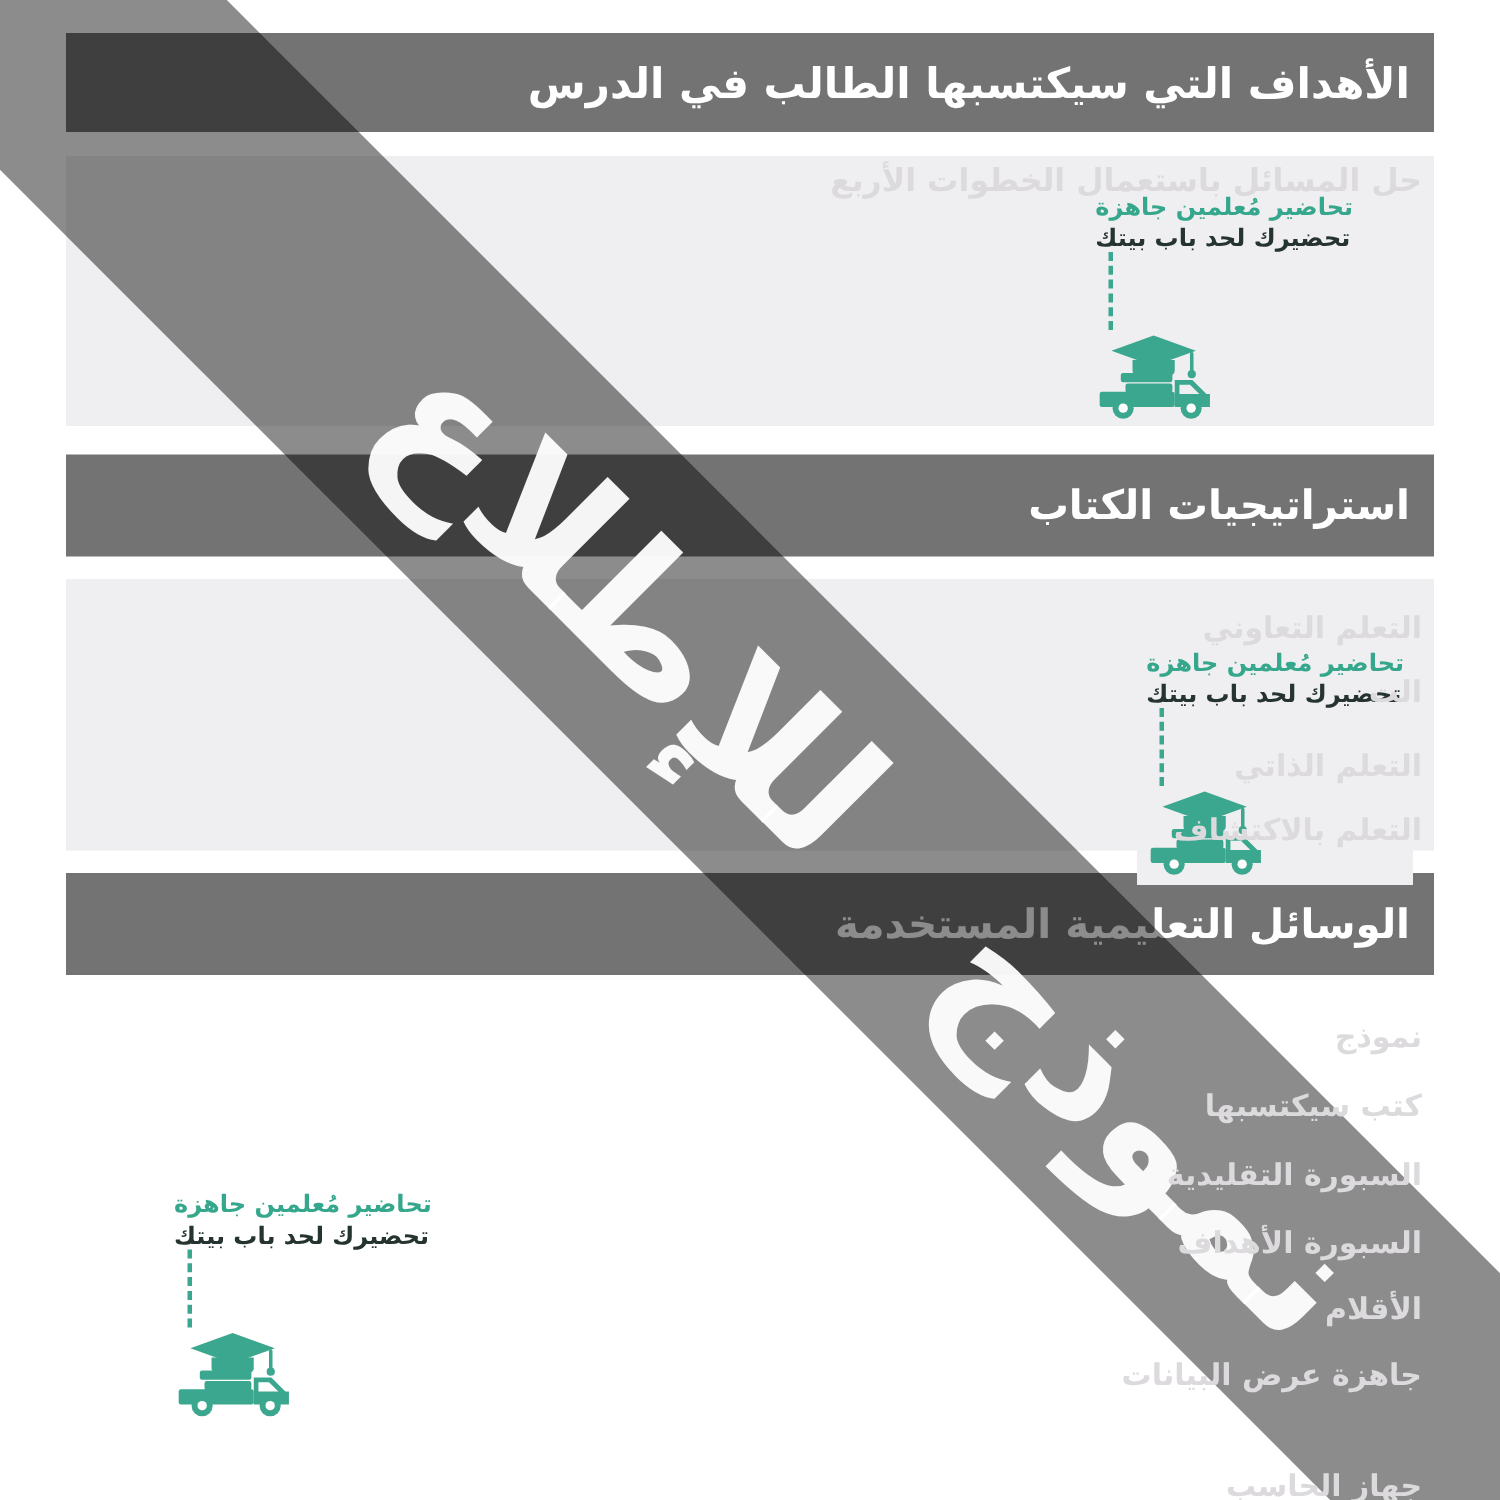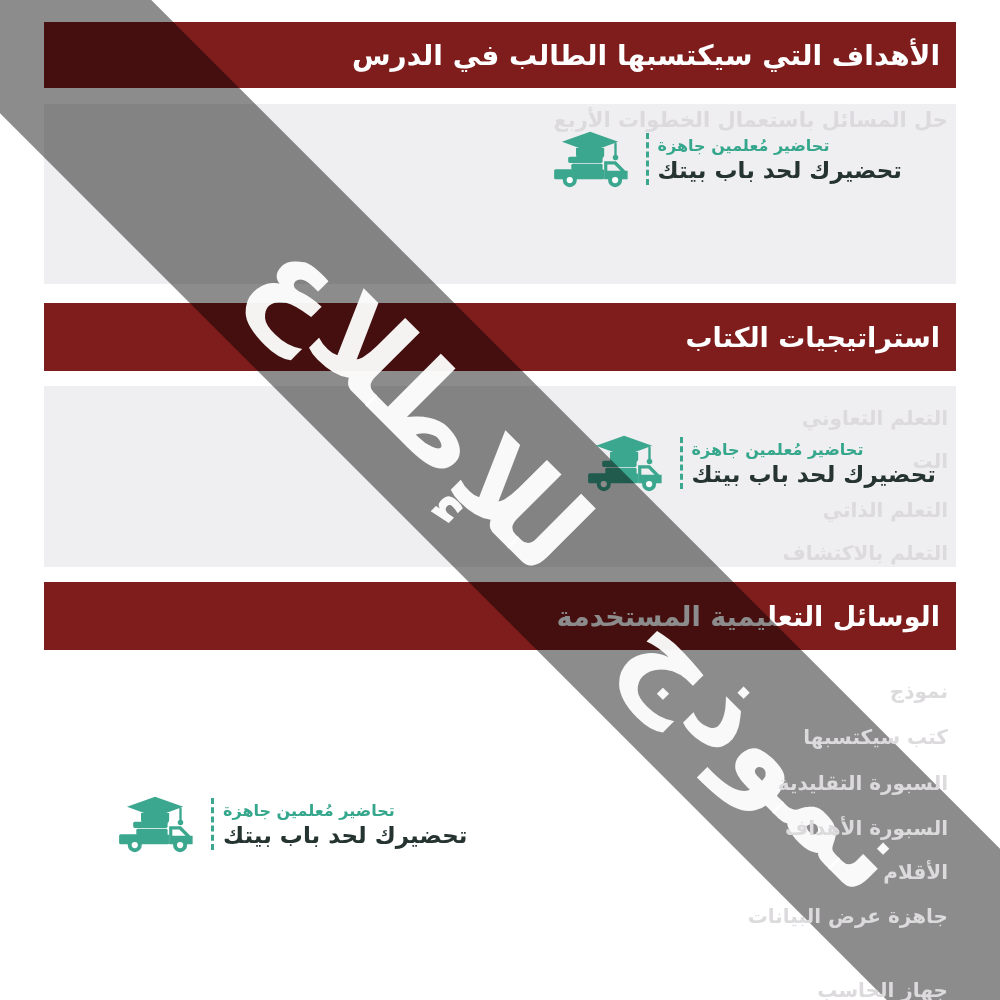--- a/index.html
+++ b/index.html
@@ -1,37 +1,37 @@
 <!DOCTYPE html>
 <html lang="ar"><head>
 <meta charset="utf-8">
 <style>
   html,body{margin:0;padding:0;}
   body{background:#fff;font-family:"DejaVu Sans",sans-serif;}
   .screen{position:relative;width:1000px;height:1000px;background:#fff;overflow:hidden;direction:rtl;}
   
-  .bar{position:absolute;left:44px;width:912px;background:#7f1d1d;color:#fff;
+  .bar{position:absolute;left:44px;width:912px;background:#737373;color:#fff;
        font-weight:bold;text-align:right;box-sizing:border-box;padding-right:16px;
        display:flex;align-items:center;justify-content:flex-start;}
   .bar1{top:22px;height:66px;font-size:28px;}
   .bar2{top:303px;height:68px;font-size:27px;}
   .bar3{top:582px;height:68px;font-size:27px;}
   
   .panel{position:absolute;left:44px;width:912px;background:#EFEEF0;}
   .panel1{top:104px;height:180px;}
   .panel2{top:386px;height:181px;}
   
   .faint{position:absolute;right:52px;color:#DCDADD;font-size:20px;font-weight:bold;
          white-space:nowrap;z-index:30;}
   .faint.s1{font-size:21px;}
   
-  .logo{position:absolute;display:flex;flex-direction:row;align-items:center;z-index:10;}
+  .logo{position:absolute;display:flex;flex-direction:column;align-items:flex-end;z-index:10;}
   .logo-text{text-align:left;direction:rtl;}
   .logo-line1{color:#35A78C;font-size:16px;font-weight:bold;white-space:nowrap;}
-  .logo-line2{color:#253331;font-size:23px;font-weight:bold;white-space:nowrap;margin-top:2px;}
+  .logo-line2{color:#253331;font-size:16px;font-weight:bold;white-space:nowrap;margin-top:2px;}
   .logo-divider{width:0;height:52px;border-left:3px dashed #3BA78E;margin:0 9px 0 9px;}
   .logo-truck{width:86px;height:62px;flex:0 0 auto;}
   .logo.on-panel{background:#EFEEF0;padding:4px 6px;}
   
   .band{position:absolute;left:600px;top:581px;width:2400px;height:187px;
         background:rgba(0,0,0,0.45);transform:translate(-50%,-50%) rotate(45deg);
         display:flex;align-items:center;justify-content:center;z-index:20;}
   .band-text{color:rgba(255,255,255,0.95);font-size:118px;font-weight:bold;
              white-space:nowrap;direction:rtl;word-spacing:70px;
              transform:translateX(-25px);line-height:1;}

